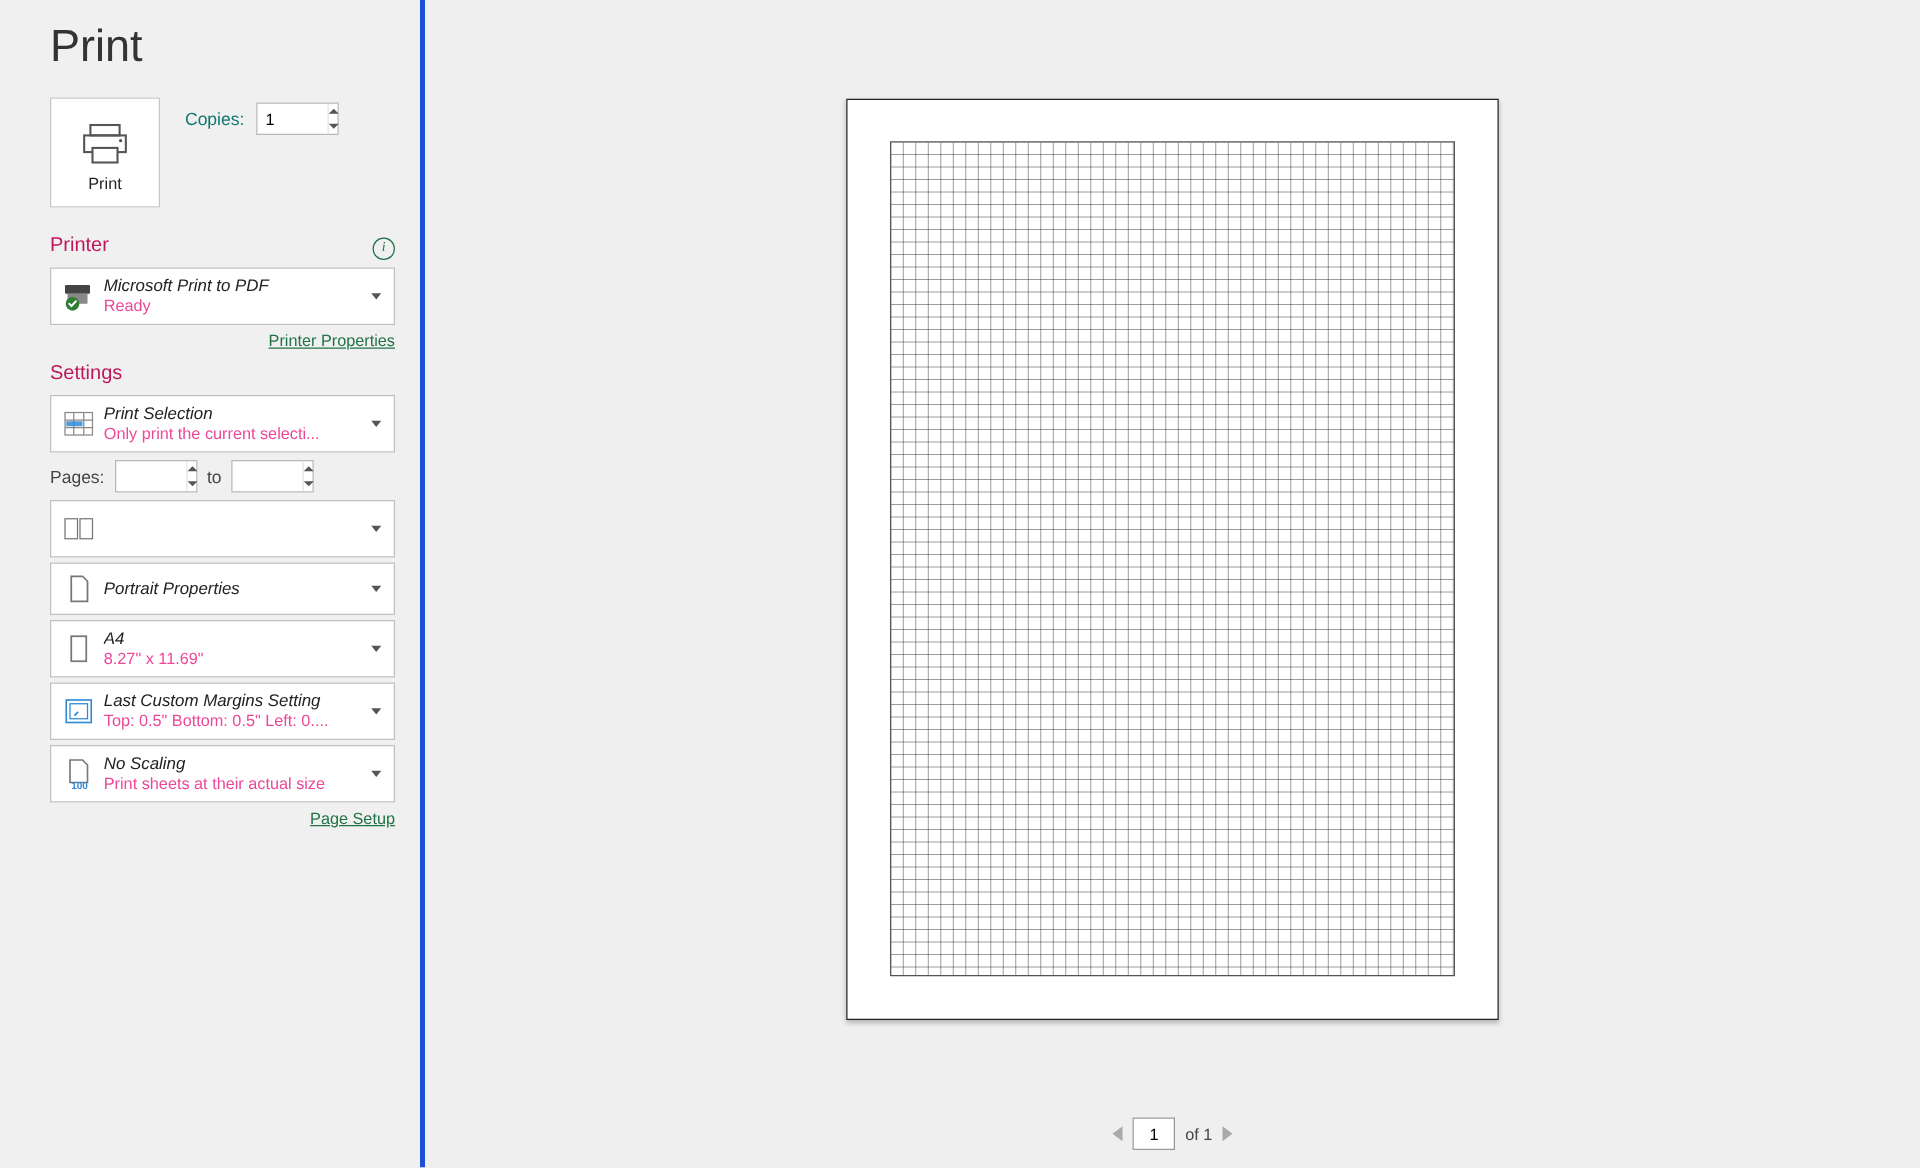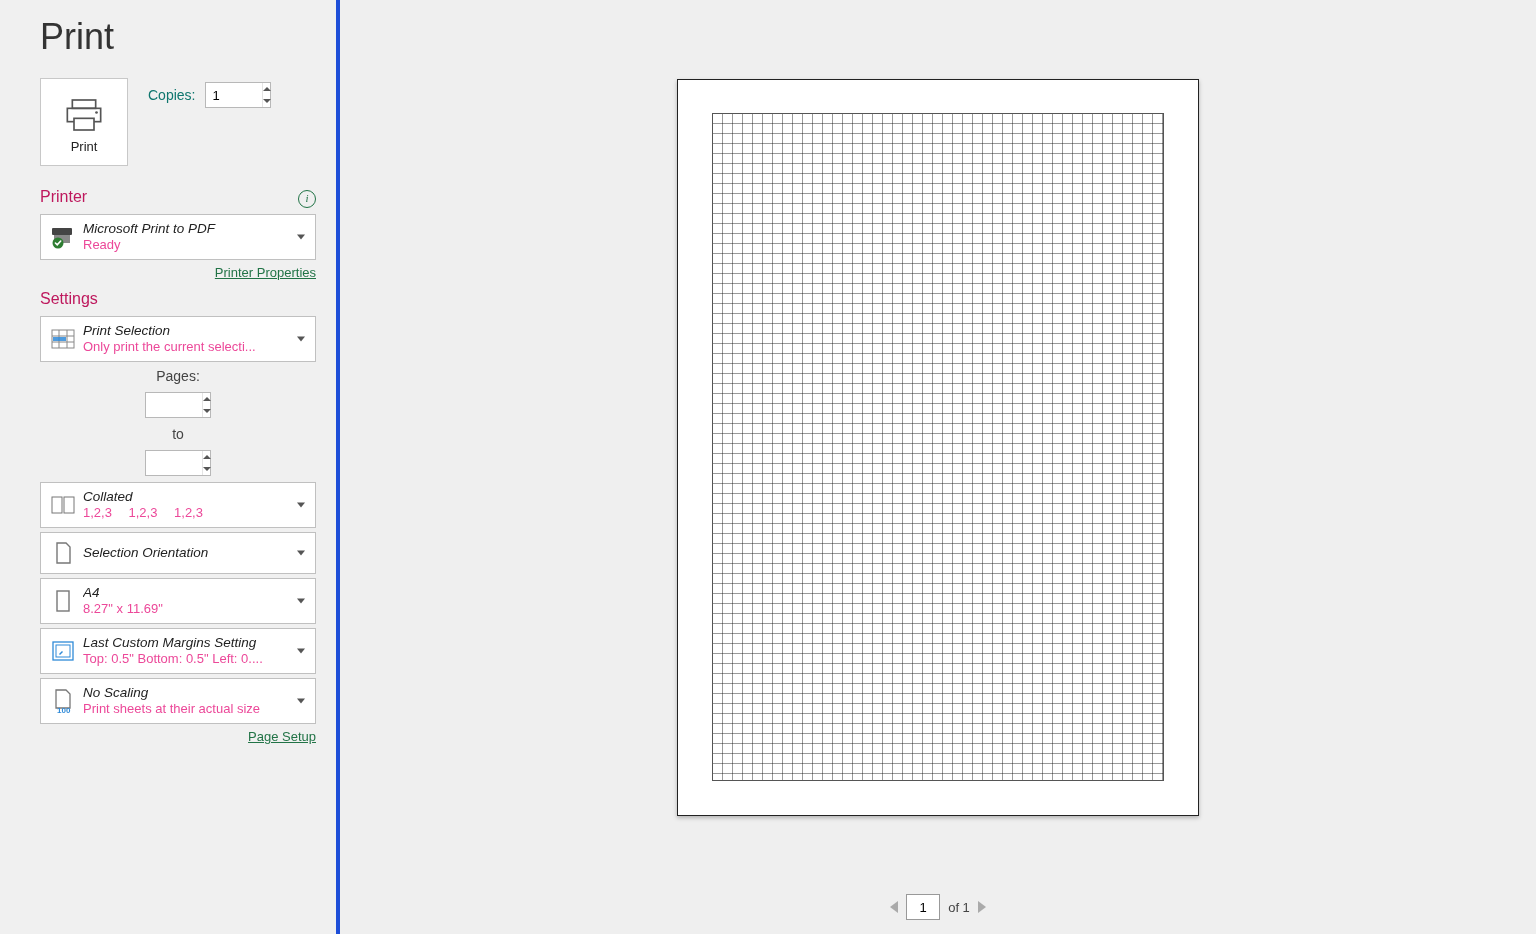--- a/index.html
+++ b/index.html
@@ -150,21 +150,20 @@
     color: #217346;
     text-decoration: underline;
     font-size: 13px;
     cursor: pointer;
   }
   .pages-row {
     display: flex;
     align-items: center;
     margin: 6px 0 6px 0;
     gap: 8px;
-    flex-direction: column;
   }
   .pages-row .lbl { color: #444; }
   .small-spin { width: 64px; }
 
   
   .preview-pane {
     flex: 1;
     position: relative;
     background: #efefef;
     display: flex;
@@ -312,35 +311,31 @@
       </span>
     </div>
 
     <div class="dropdown">
       <span class="dd-icon">
         <svg class="icon-svg" width="26" height="20" viewBox="0 0 26 20">
           <rect x="2" y="2" width="10" height="16" fill="none" stroke="#777"></rect>
           <rect x="14" y="2" width="10" height="16" fill="none" stroke="#777"></rect>
         </svg>
       </span>
-      <span class="dd-text">
-        <span class="dd-main">Collated</span>
-        <span class="dd-sub">1,2,3  1,2,3  1,2,3</span>
-      </span>
       <span class="dd-caret"></span>
     </div>
 
     <div class="dropdown single">
       <span class="dd-icon">
         <svg class="icon-svg" width="20" height="24" viewBox="0 0 20 24">
           <path d="M4 2 h9 l4 4 v16 h-13 z" fill="none" stroke="#777" stroke-width="1.4"></path>
         </svg>
       </span>
       <span class="dd-text">
-        <span class="dd-main">Selection Orientation</span>
+        <span class="dd-main">Portrait Properties</span>
       </span>
       <span class="dd-caret"></span>
     </div>
 
     <div class="dropdown">
       <span class="dd-icon">
         <svg class="icon-svg" width="20" height="24" viewBox="0 0 20 24">
           <rect x="4" y="2" width="12" height="20" fill="none" stroke="#777" stroke-width="1.4"></rect>
         </svg>
       </span>

